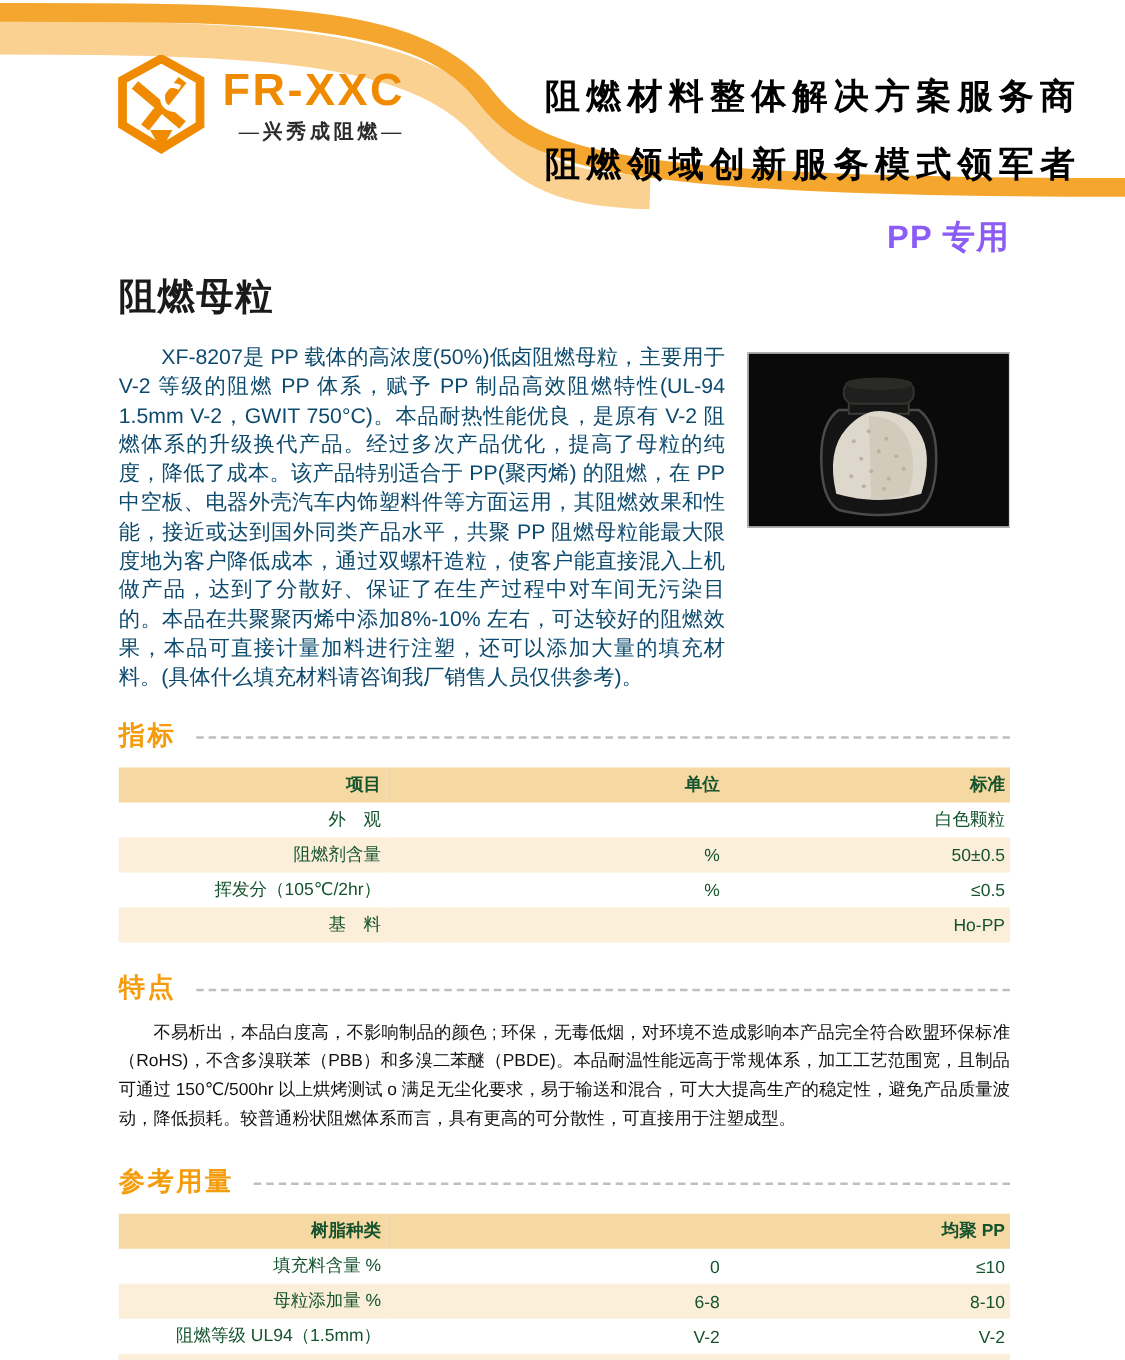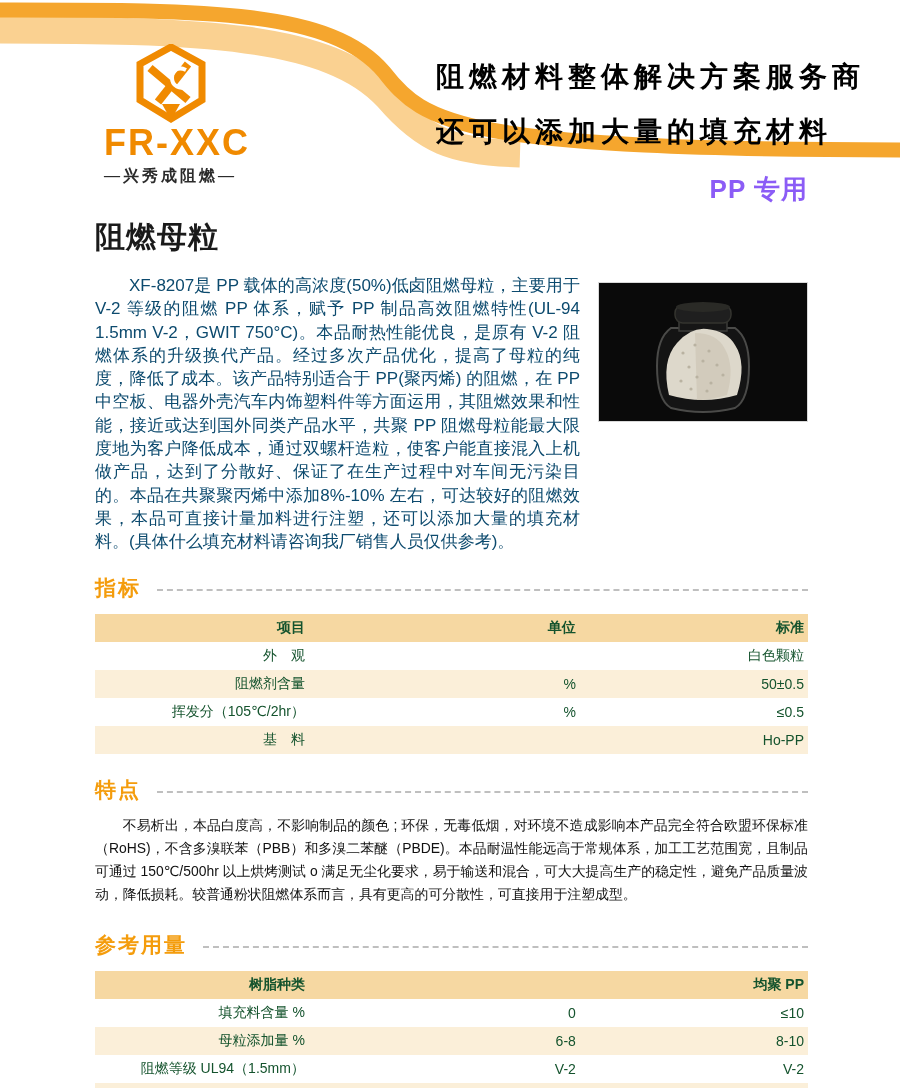--- a/index.html
+++ b/index.html
@@ -2,26 +2,26 @@
 <html lang="zh"><head>
 <meta charset="utf-8">
 <style>
   * { margin:0; padding:0; box-sizing:border-box; }
   html,body { width:900px; height:1088px; background:#fff; overflow:hidden;
               font-family:"Liberation Sans","DejaVu Sans",sans-serif; color:#1a1a1a; }
 
   
   .header { position:relative; width:900px; height:170px; }
   .ribbon-svg { position:absolute; left:0; top:0; }
-  .logo-block { position:absolute; left:92px; top:44px; display:flex; align-items:center;flex-direction:column; }
+  .logo-block { position:absolute; left:92px; top:44px; display:flex; align-items:center; }
   .emblem { width:74px; height:80px; }
   .logo-texts { margin-left:12px; }
   .logo-word { color:#f08a00; font-weight:900; font-size:36px; letter-spacing:2px; line-height:38px; }
   .logo-tagline { color:#2b2b2b; font-family:"Liberation Serif","DejaVu Serif",serif;
-                  font-size:16px; letter-spacing:3px; margin-top:4px; font-weight:600; }
+                  font-size:16px; letter-spacing:3px; margin-top:4px; font-weight:600;text-align:right; }
   .banner { position:absolute; left:436px; top:42px; }
   .banner div { font-size:28px; font-weight:900; color:#000; letter-spacing:5px; line-height:40px;margin-top:15px; }
 
   
   .content { padding:0 92px 0 95px; }
 
   .badge { color:#8b5cf6; font-size:26px; font-weight:800; margin-top:2px; letter-spacing:1px;text-align:right; }
   .prod-title { font-size:30px; font-weight:700; margin-top:10px; letter-spacing:1px; }
   .prod-model { font-size:30px; font-weight:800; margin-top:8px; letter-spacing:1px; }
 
@@ -69,21 +69,21 @@
       <polygon points="28,60 46,60 37,76" fill="#f08a00"></polygon>
     </svg>
     <div class="logo-texts">
       <div class="logo-word">FR-XXC</div>
       <div class="logo-tagline">—兴秀成阻燃—</div>
     </div>
   </div>
 
   <div class="banner">
     <div>阻燃材料整体解决方案服务商</div>
-    <div>还可以添加大量的填充材料</div>
+    <div>阻燃领域创新服务模式领军者</div>
   </div>
 </div>
 
 <div class="content">
 
   <div class="badge">PP 专用</div>
   <div class="prod-title">阻燃母粒</div>
 
   <div class="intro-row">
     <p class="intro-text">XF-8207是 PP 载体的高浓度(50%)低卤阻燃母粒，主要用于 V-2 等级的阻燃 PP 体系，赋予 PP 制品高效阻燃特性(UL-94 1.5mm V-2，GWIT 750°C)。本品耐热性能优良，是原有 V-2 阻燃体系的升级换代产品。经过多次产品优化，提高了母粒的纯度，降低了成本。该产品特别适合于 PP(聚丙烯) 的阻燃，在 PP 中空板、电器外壳汽车内饰塑料件等方面运用，其阻燃效果和性能，接近或达到国外同类产品水平，共聚 PP 阻燃母粒能最大限度地为客户降低成本，通过双螺杆造粒，使客户能直接混入上机做产品，达到了分散好、保证了在生产过程中对车间无污染目的。本品在共聚聚丙烯中添加8%-10% 左右，可达较好的阻燃效果，本品可直接计量加料进行注塑，还可以添加大量的填充材料。(具体什么填充材料请咨询我厂销售人员仅供参考)。</p>

